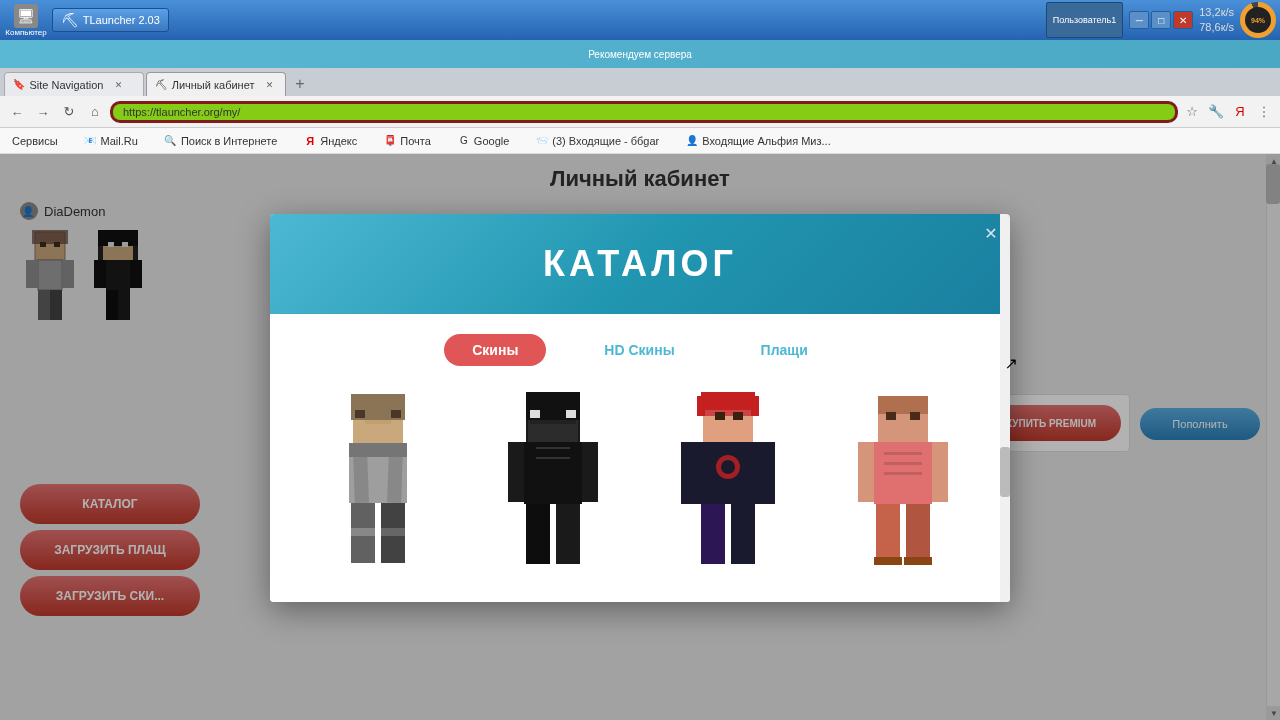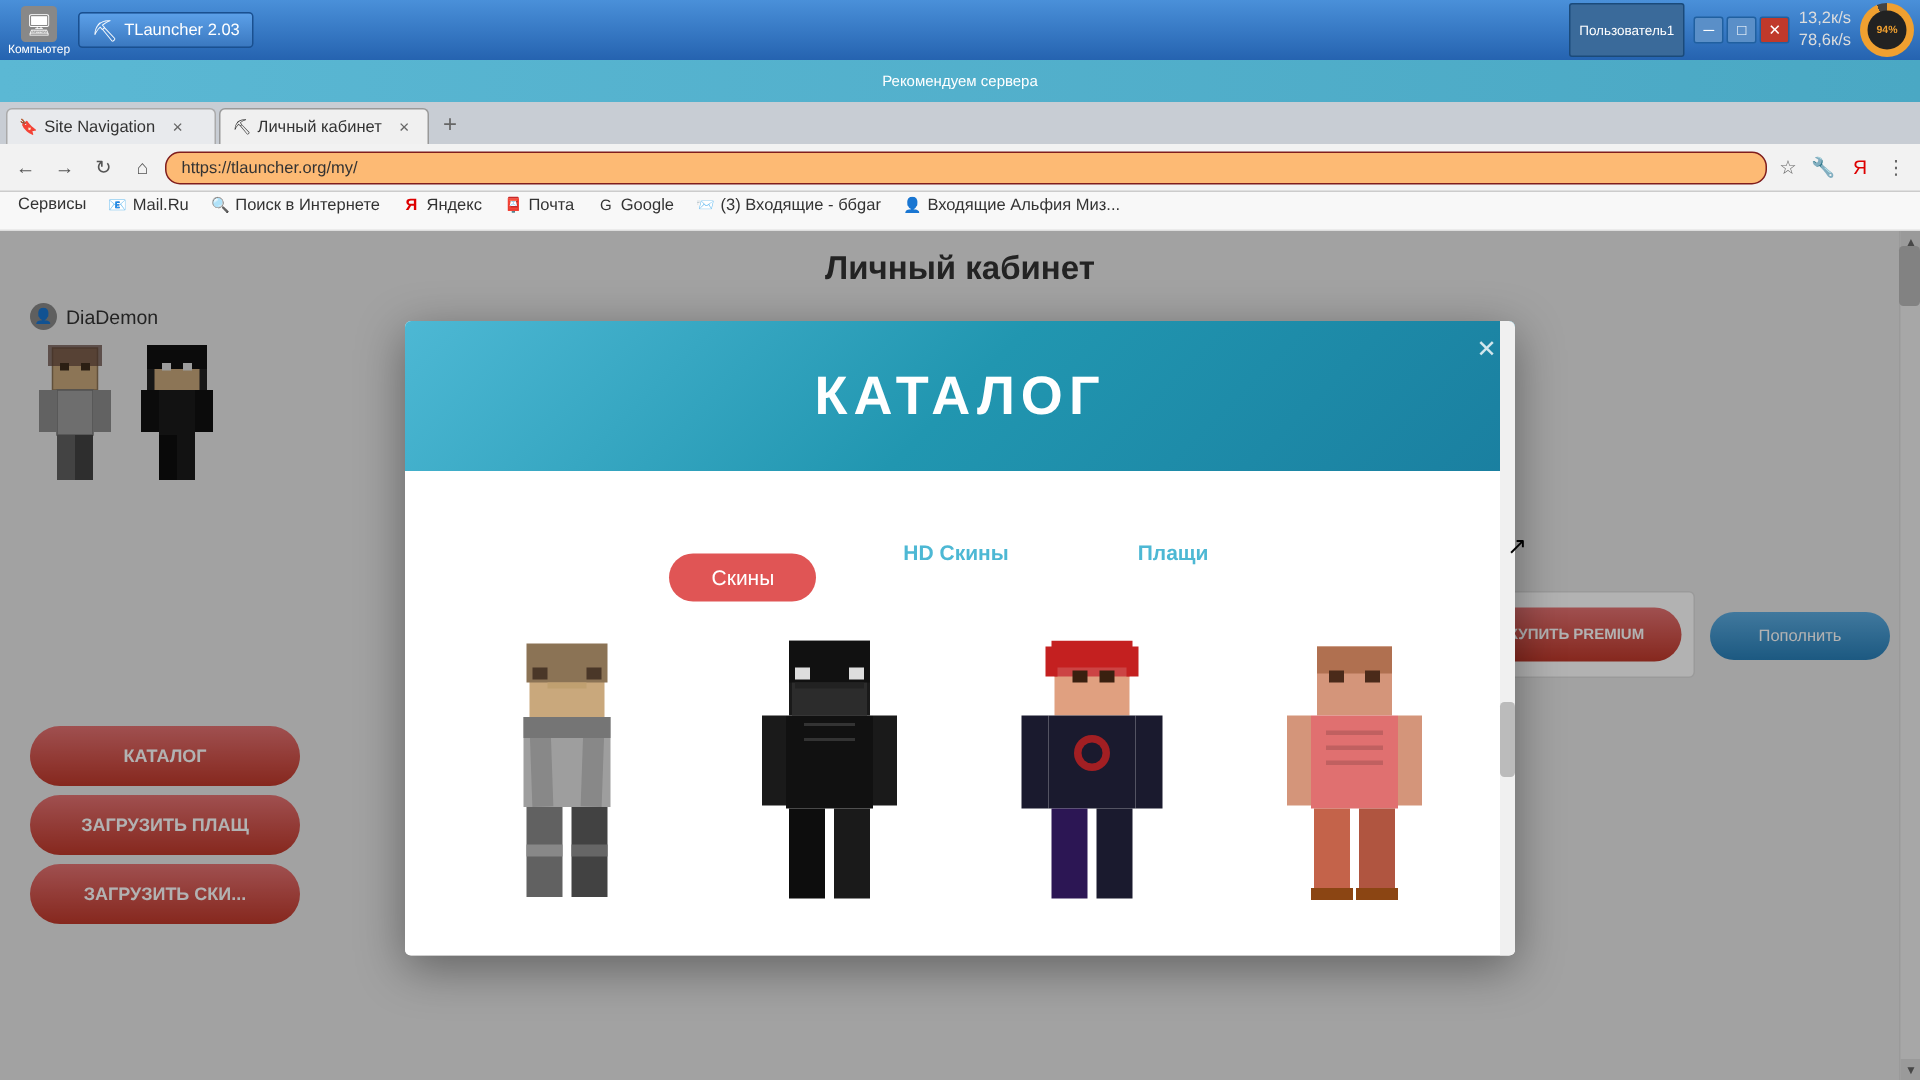--- a/index.html
+++ b/index.html
@@ -212,25 +212,25 @@
       display: flex;
       align-items: center;
       justify-content: center;
       color: #555;
       font-size: 13px;
       border-radius: 3px;
     }
     .address-bar {
       flex: 1;
       height: 22px;
-      border: 1px solid #7f1d1d;
+      border: 3px solid #7f1d1d;
       border-radius: 10px;
       padding: 0 10px;
       font-size: 11px;
-      background: #fdba74;
+      background: #84cc16;
       color: #333;
     }
     .toolbar-right {
       display: flex;
       align-items: center;
       gap: 4px;
     }
     .toolbar-icon {
       width: 20px;
       height: 20px;
@@ -241,23 +241,23 @@
       font-size: 13px;
       cursor: pointer;
     }
 
     
     .bookmarks-bar {
       height: 26px;
       background: #f8f8f8;
       border-bottom: 1px solid #ddd;
       display: flex;
-      align-items: flex-start;
+      align-items: center;
       padding: 0 6px;
-      gap: 2px;
+      gap: 14px;
     }
     .bookmark-item {
       display: flex;
       align-items: center;
       gap: 3px;
       padding: 2px 6px;
       border-radius: 3px;
       font-size: 11px;
       color: #333;
       cursor: pointer;
@@ -464,22 +464,21 @@
       cursor: pointer;
       border: none;
       background: transparent;
       color: #4db8d4;
       font-weight: bold;
     }
 
     .cat-tab.active {
       background: #e05555;
       color: white;
-      font-weight: normal;
-      margin-top: 35px;
+      font-weight: bold;
     }
 
     .catalog-skins-grid {
       display: flex;
       justify-content: space-around;
       padding: 10px 20px 20px;
       background: white;
       min-height: 220px;
     }
 

